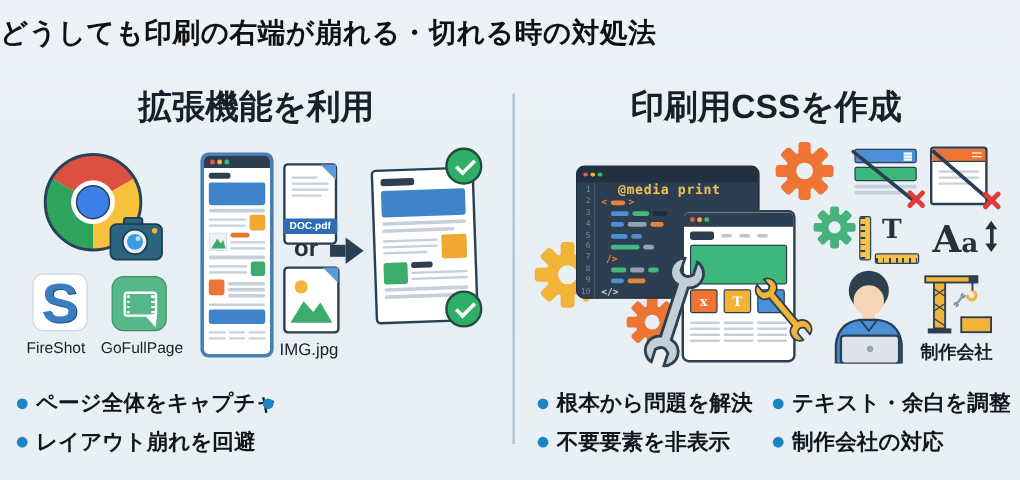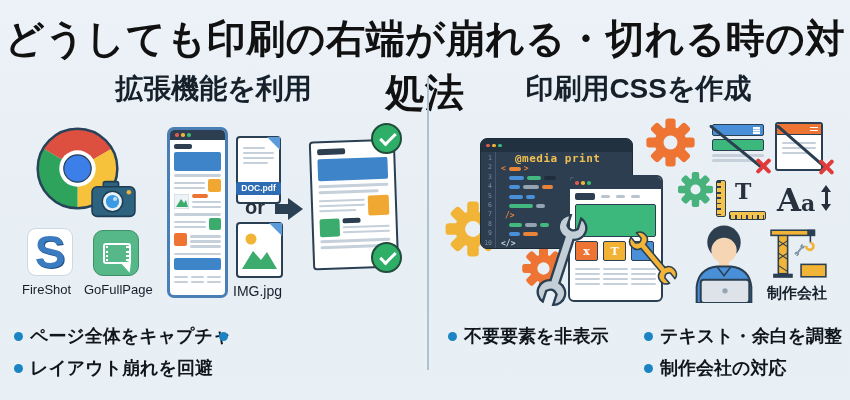--- a/index.html
+++ b/index.html
@@ -6,22 +6,22 @@
   html,body { width:850px; }
   body { font-family:"Liberation Sans","DejaVu Sans",sans-serif; }
   #canvas {
     position:relative; width:850px; height:400px; overflow:hidden;
     background:linear-gradient(180deg,#ecf2f7 0%,#e7eef4 60%,#e9f0f5 100%);
     color:#1d2733;
   }
   .abs { position:absolute; }
 
   
-  .title { top:12px; left:0; width:850px; text-align:center;
-    font-size:39px; font-weight:900; letter-spacing:.5px; color:#111; }
+  .title { top:12px; left:0; width:850px; text-align:left;
+    font-size:23px; font-weight:900; letter-spacing:.5px; color:#111; }
   .col-header { top:70px; text-align:center; font-size:28px; font-weight:900; color:#15202b; }
   .divider { left:427px; top:78px; width:2px; height:292px; background:#aec2d0; }
 
   
   .bullets { list-style:none; }
   .bullets li { display:flex; align-items:center; height:32px; font-size:18px; font-weight:800; color:#10161d; white-space:nowrap; }
   .bullets .dot { width:9px; height:9px; border-radius:50%; background:#1b84c4; margin-right:7px; flex:0 0 auto; }
 
   
   .ln { height:3px; background:#c5d0da; border-radius:2px; margin:3px 0; }
@@ -500,20 +500,24 @@
       </li>
   </ul>
   <ul class="abs bullets" style="left:219px;top:320px">
     <li>
         <span class="dot"></span>
       </li>
   </ul>
   <ul class="abs bullets" style="left:448px;top:320px">
     <li>
         <span class="dot"></span>
+        <span>根本から問題を解決</span>
+      </li>
+    <li>
+        <span class="dot"></span>
         <span>不要要素を非表示</span>
       </li>
   </ul>
   <ul class="abs bullets" style="left:644px;top:320px">
     <li>
         <span class="dot"></span>
         <span>テキスト・余白を調整</span>
       </li>
     <li>
         <span class="dot"></span>

